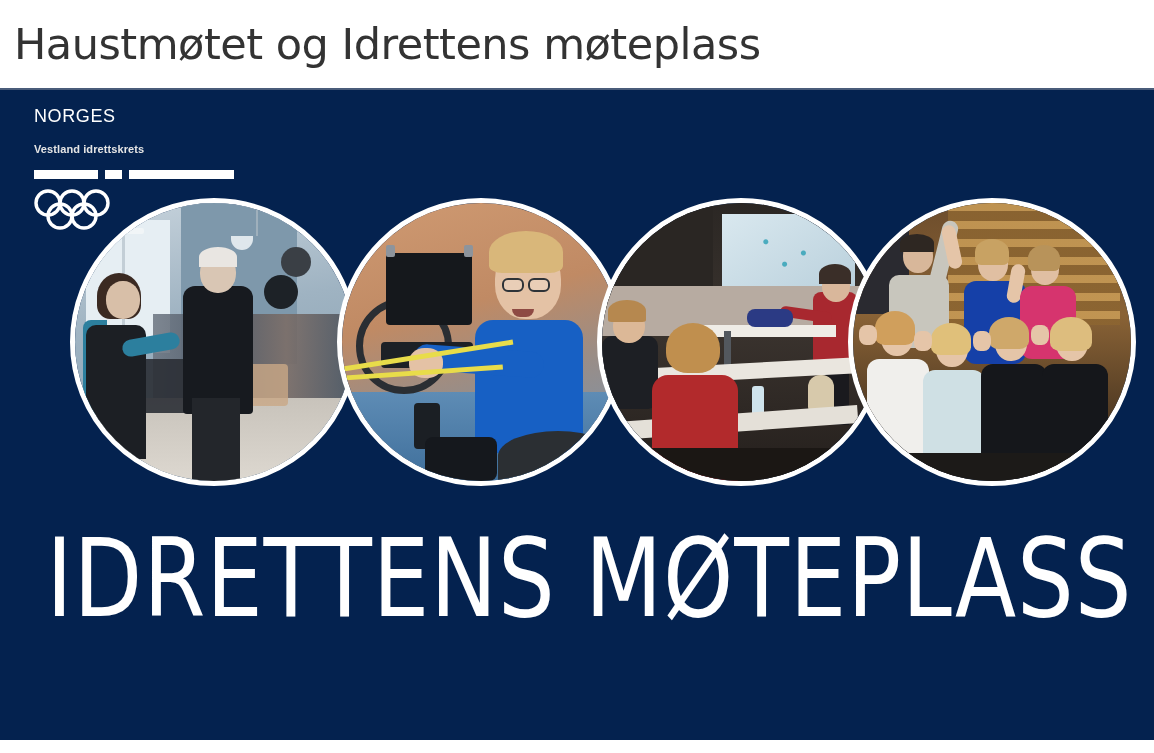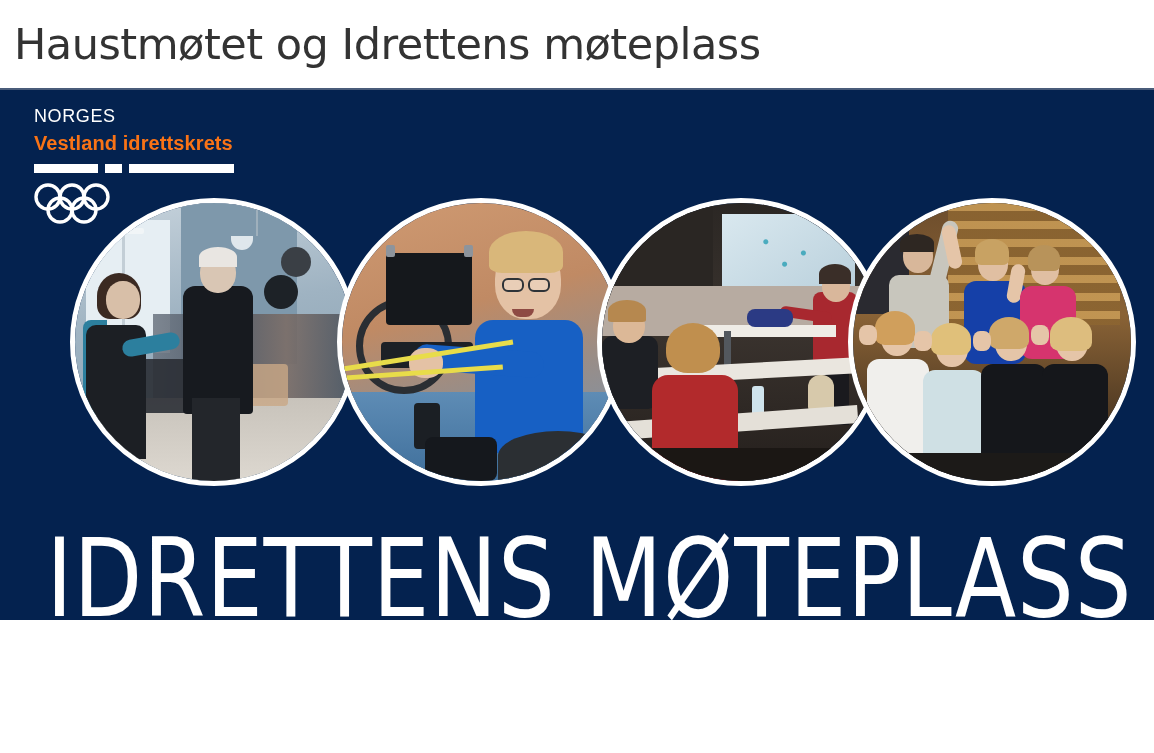--- a/index.html
+++ b/index.html
@@ -24,47 +24,47 @@
     font-weight:500;
     letter-spacing:-0.5px;
     color:#333333;
     padding-left:14px;
     white-space:nowrap;
   }
 
   
   .banner {
     position:absolute; left:0; top:88px;
-    width:1154px; height:532px;
+    width:1154px; height:652px;
     background:#04224f;
     border-top:2px solid #4a5c7a;
     overflow:hidden;
   }
 
   
   .logo {
     position:absolute; left:34px; top:17px;
     width:230px;
   }
   .logo-line1, .logo-line2 {
     font-family:"Liberation Sans", sans-serif;
     color:#ffffff;
     font-size:18px;
     line-height:19px;
     font-weight:400;
     letter-spacing:0.6px;
   }
   .logo-line3 {
     font-family:"Liberation Sans", sans-serif;
-    color:#f97316;
-    font-size:20px;
+    color:#e5e5e5;
+    font-size:11px;
     line-height:20px;
     font-weight:700;
     letter-spacing:0.1px;
-    margin-top:7px;
+    margin-top:13px;
   }
   .logo-bars {
     display:flex; align-items:center; gap:7px;
     margin-top:11px;
   }
   .bar { height:9px; background:#ffffff; }
   .bar-a { width:64px; }
   .bar-b { width:17px; }
   .bar-c { width:105px; }
 

